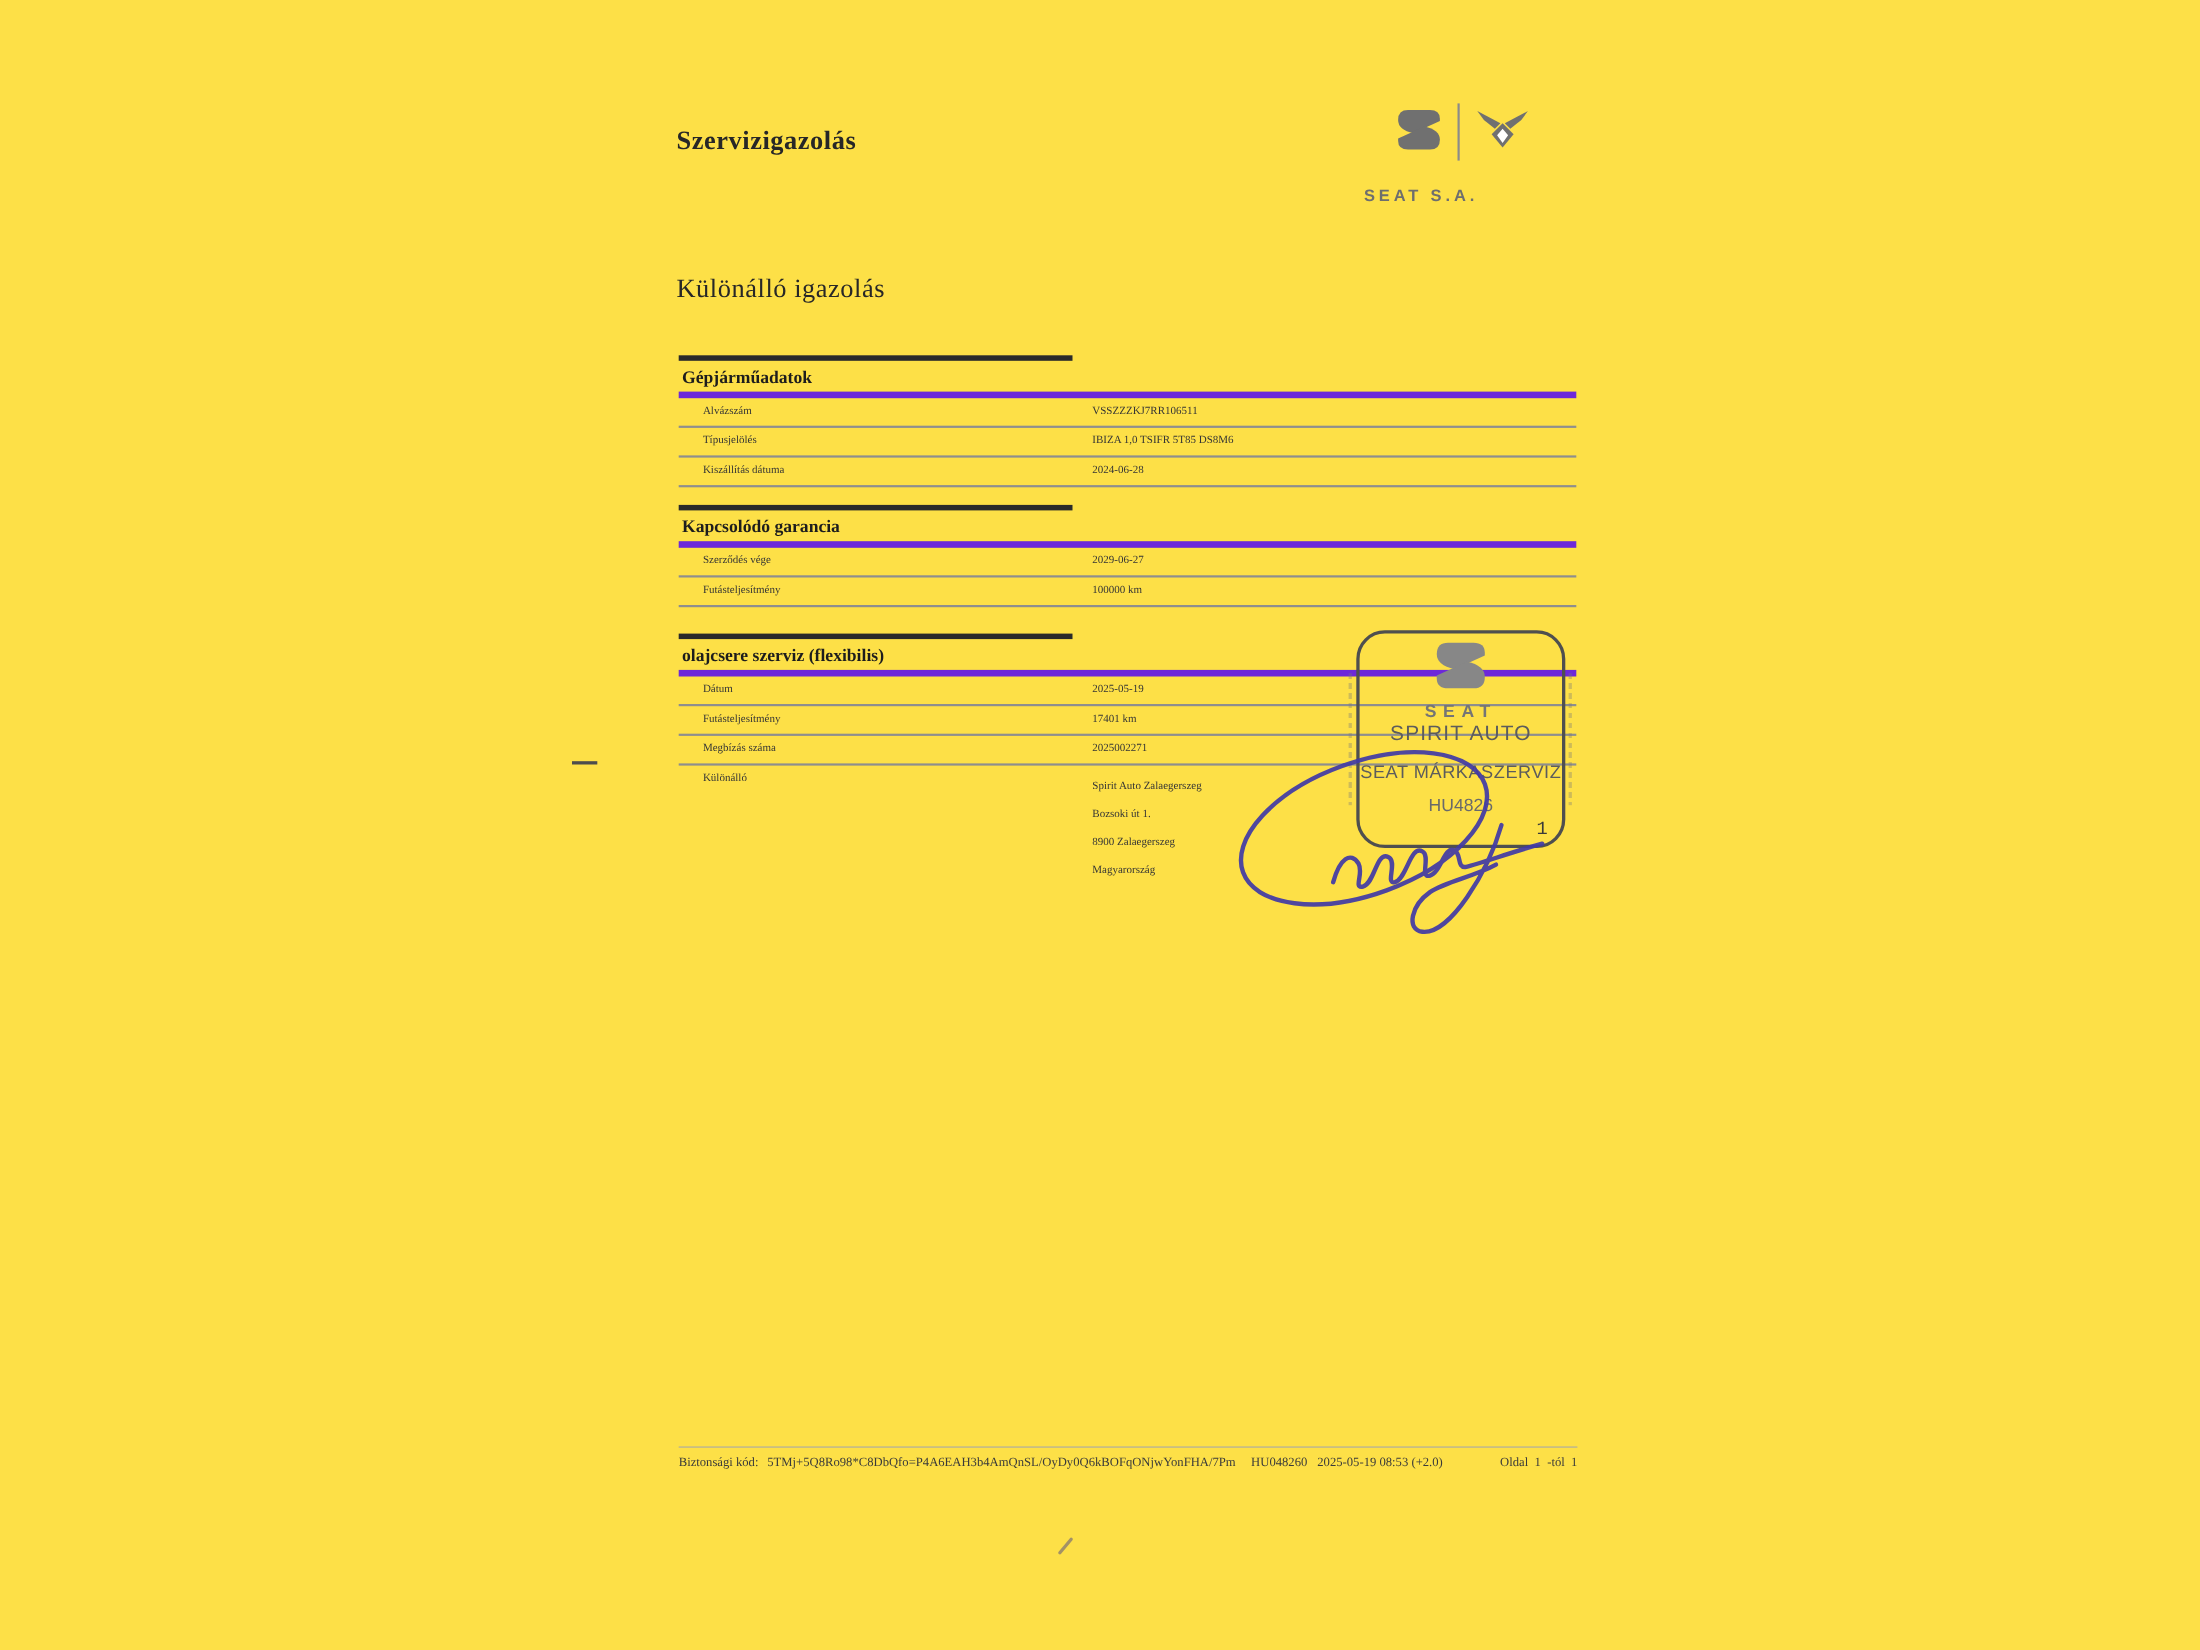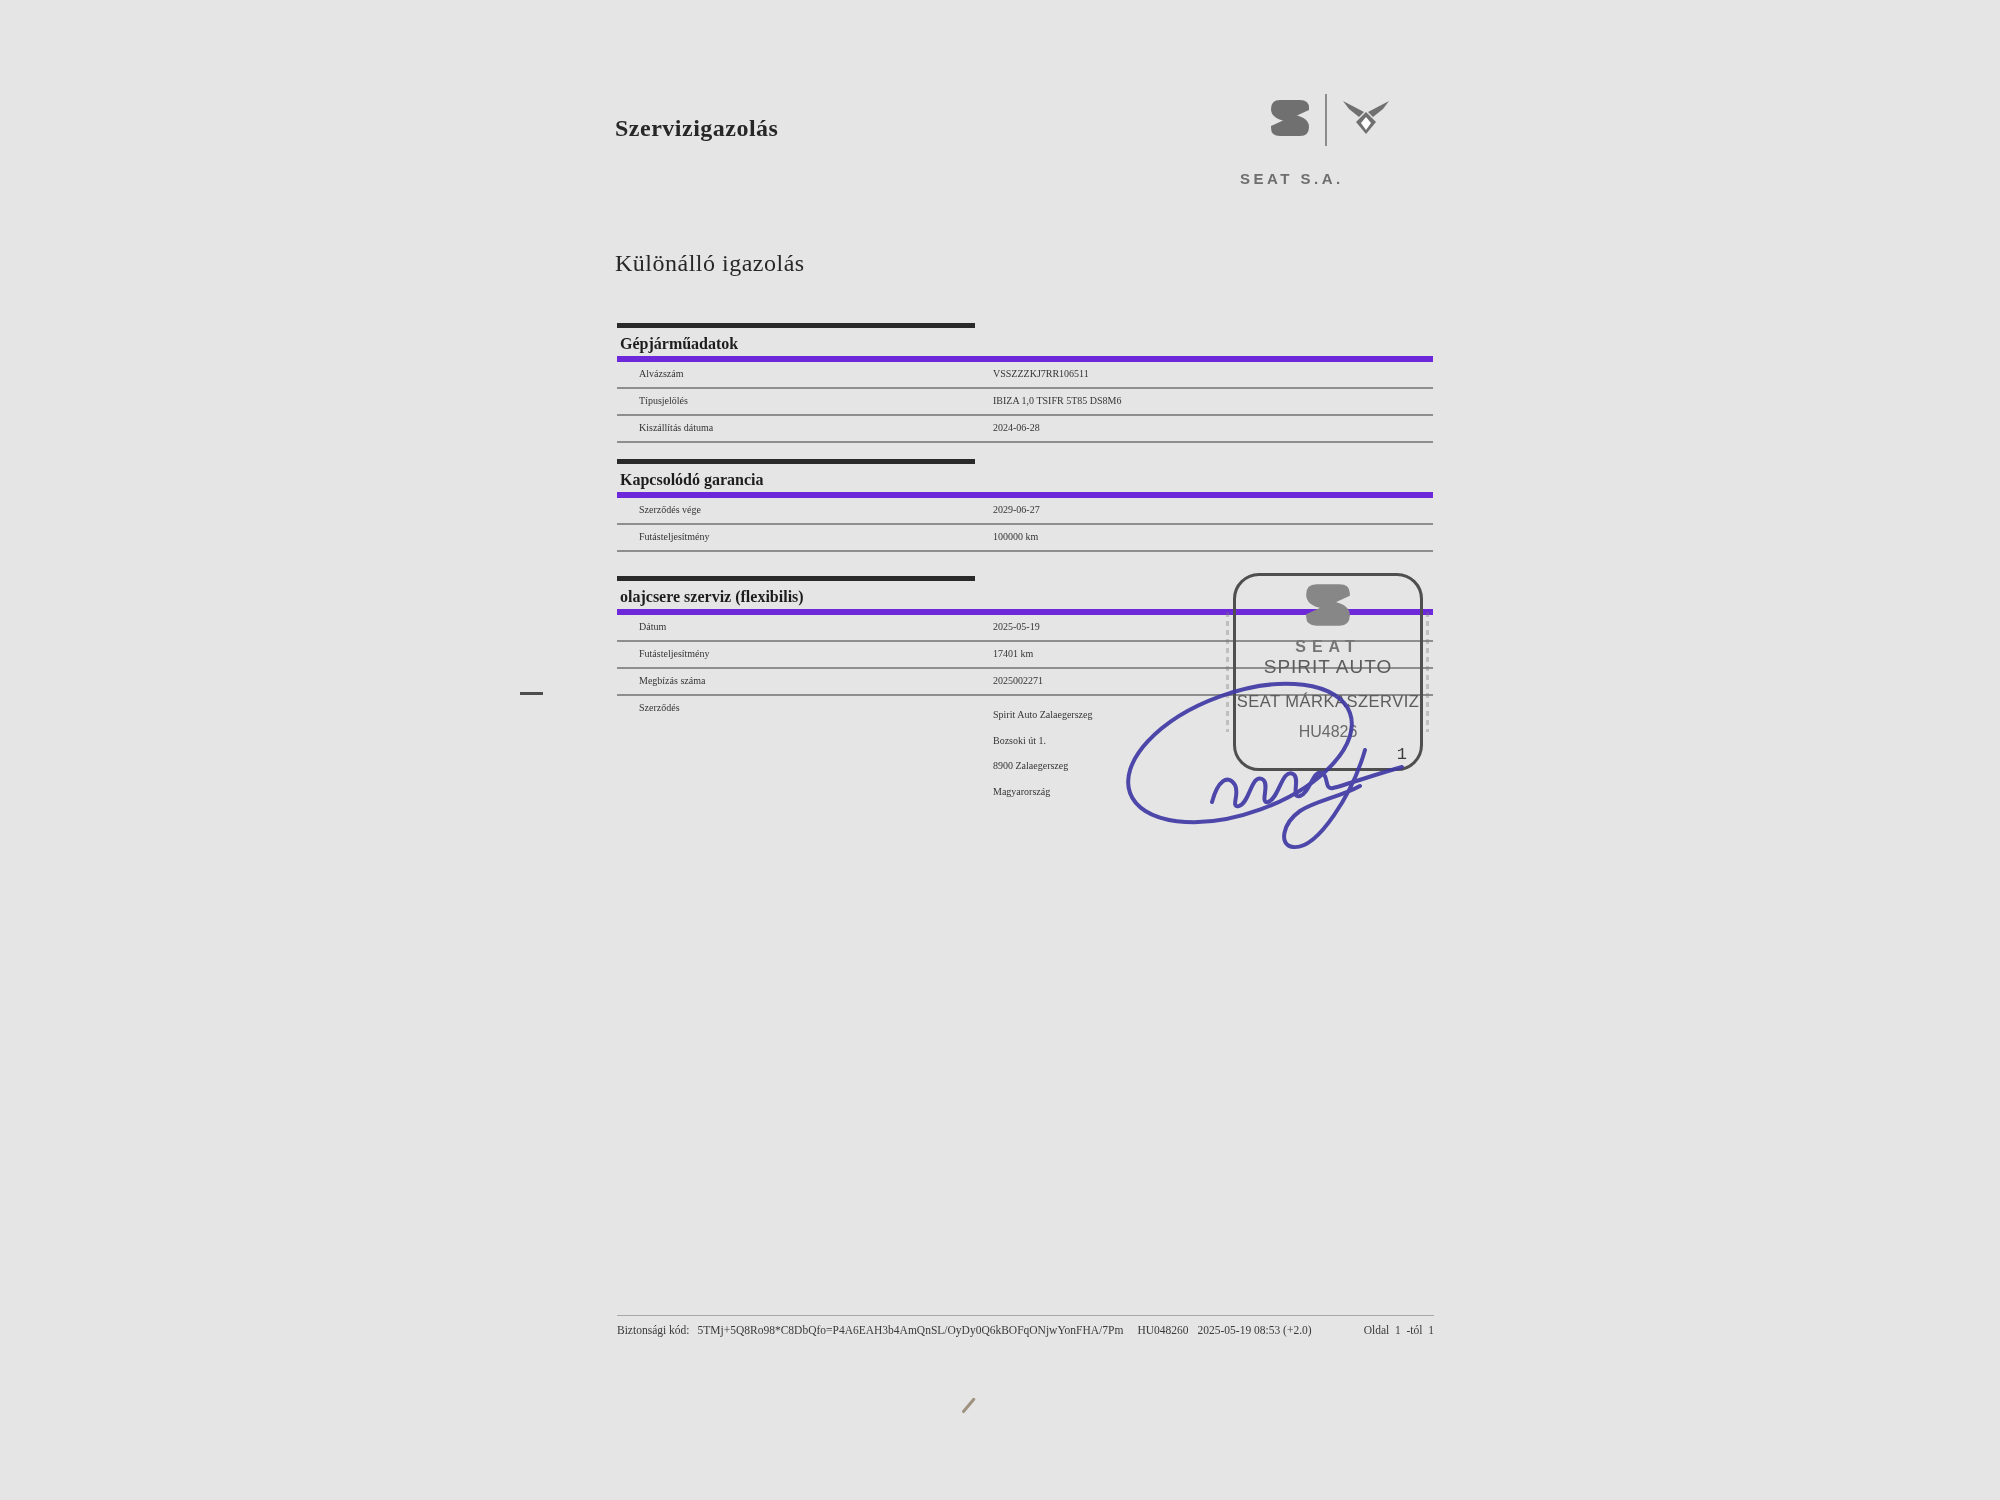--- a/index.html
+++ b/index.html
@@ -1,17 +1,17 @@
 <!DOCTYPE html>
 <html><head>
 <meta charset="utf-8">
 <style>
   html,body{margin:0;padding:0;background:#ffffff;}
   .page{
-    position:relative;width:2000px;height:1500px;background:#e5e5e5;
+    position:relative;width:2000px;height:1500px;background:#fde047;
     font-family:"Liberation Serif","DejaVu Serif",serif;color:#2e2e2e;overflow:hidden;
   }
   
   .doc-title{
     position:absolute;left:615px;top:115px;
     font-size:24px;font-weight:bold;color:#272727;letter-spacing:.5px;
   }
   .doc-subtitle{
     position:absolute;left:615px;top:250px;
     font-size:24px;font-weight:normal;color:#272727;letter-spacing:.5px;
@@ -150,21 +150,21 @@
     </div>
     <div class="row">
       <span class="lbl">Futásteljesítmény</span>
       <span class="val">17401 km</span>
     </div>
     <div class="row">
       <span class="lbl">Megbízás száma</span>
       <span class="val">2025002271</span>
     </div>
     <div class="row no-line">
-      <span class="lbl">Szerződés</span>
+      <span class="lbl">Különálló</span>
       <span class="val multiline">
         <span>Spirit Auto Zalaegerszeg</span>
         <span>Bozsoki út 1.</span>
         <span>8900 Zalaegerszeg</span>
         <span>Magyarország</span>
       </span>
     </div>
   </div>
 
   <div class="margin-dash"></div>

